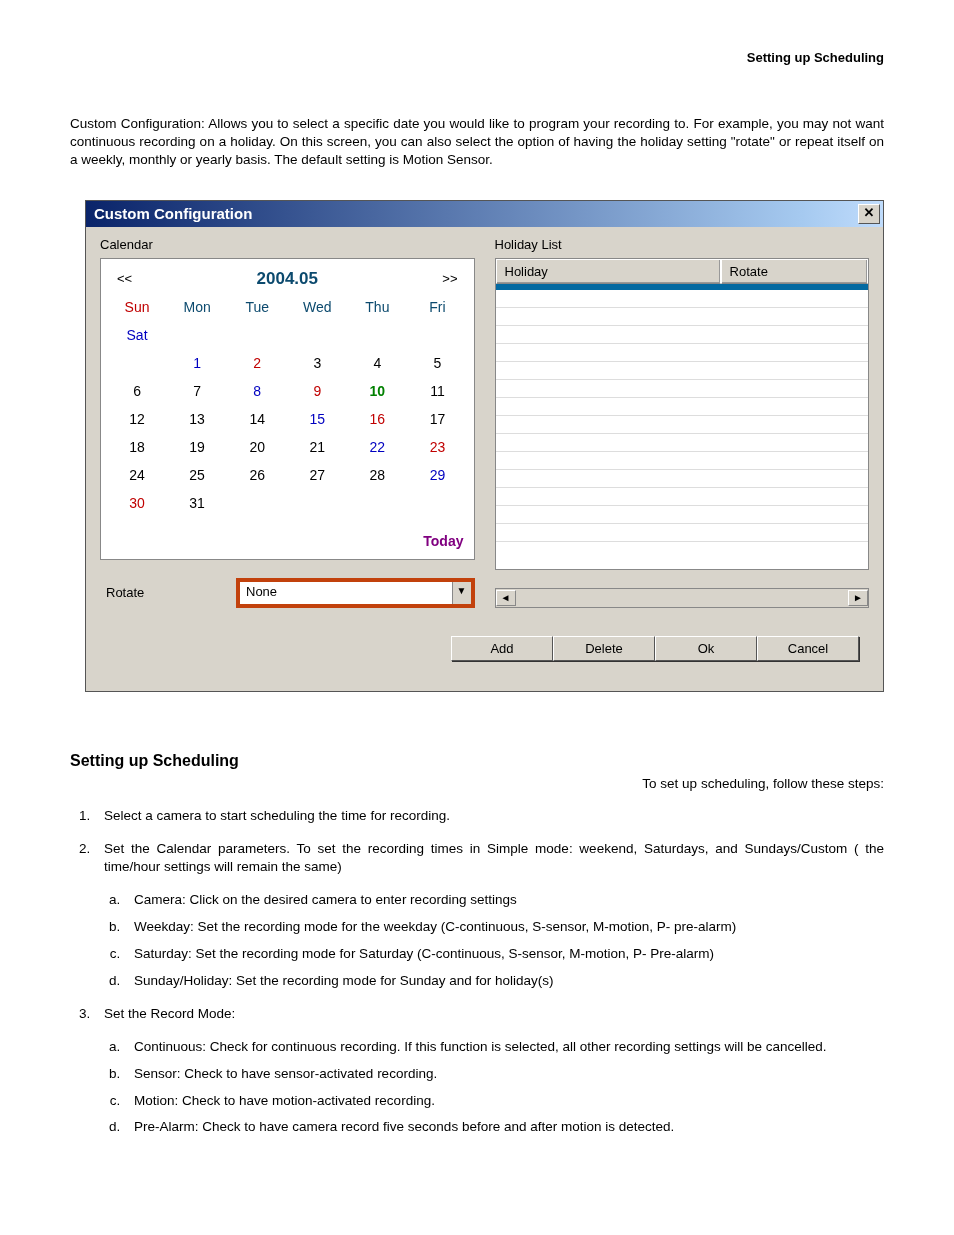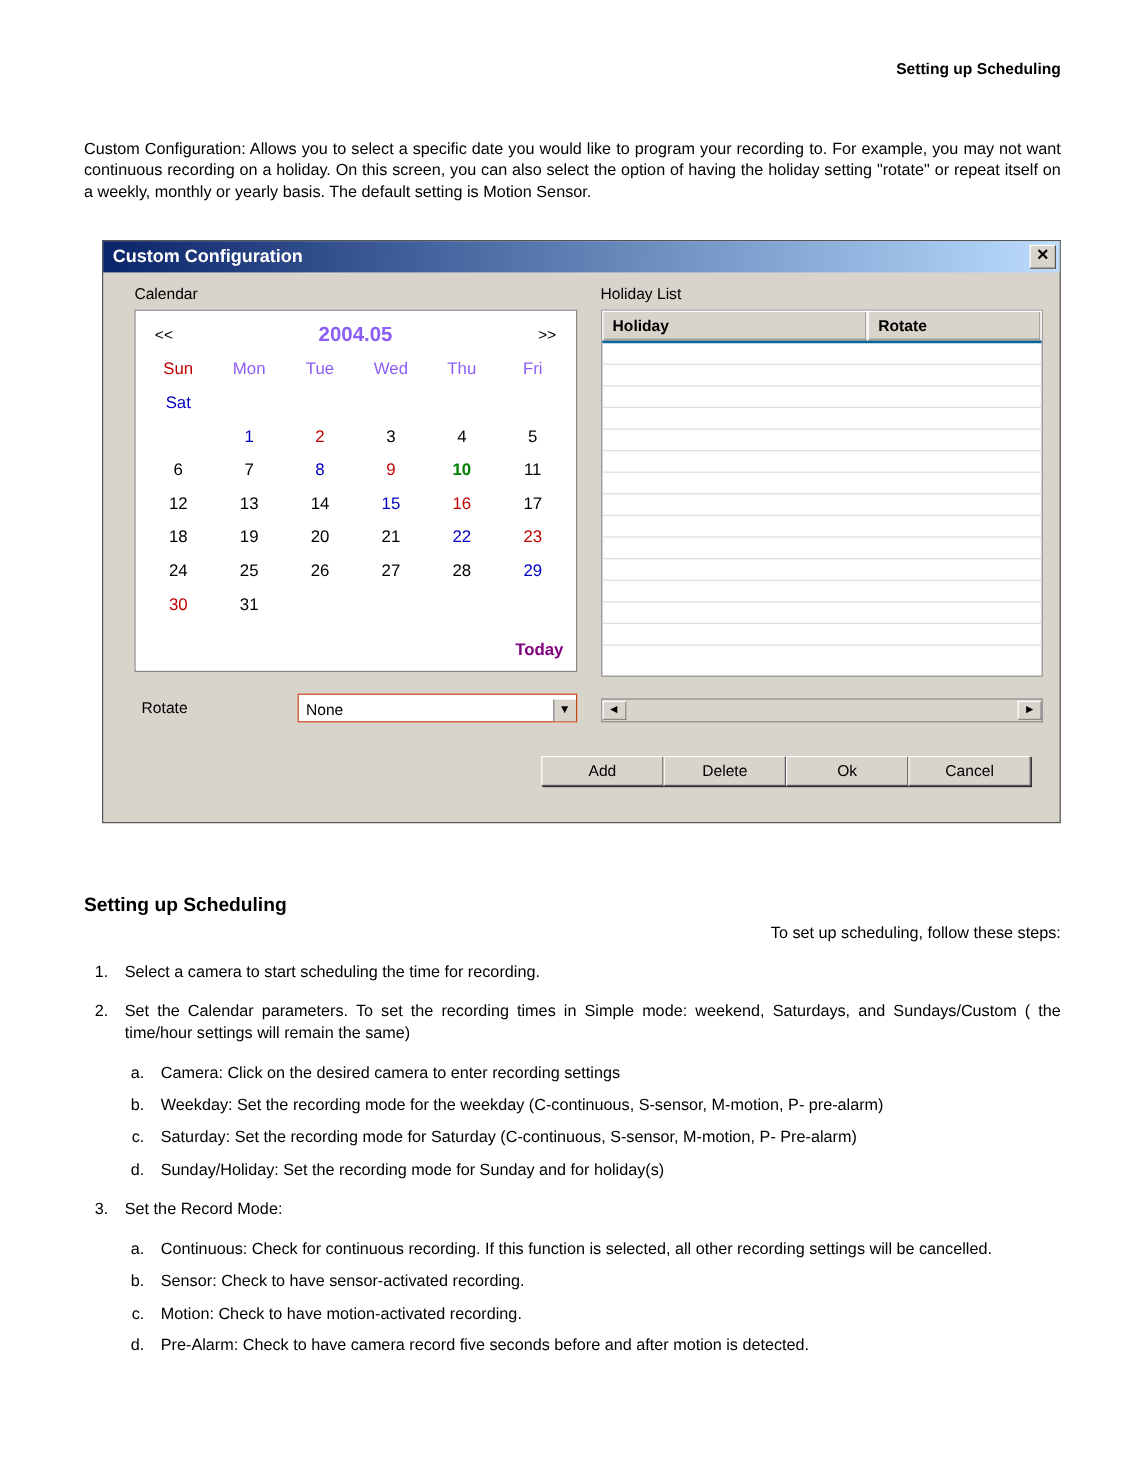--- a/index.html
+++ b/index.html
@@ -47,21 +47,21 @@
     border-right-color: #555;
     border-bottom-color: #555;
     color: #000;
     font-weight: bold;
     font-size: 13px;
     text-align: center;
     line-height: 16px;
     font-family: Arial;
   }
   .dlg-body {
-    padding: 10px 14px 30px 26px;
+    padding: 10px 14px 30px 14px;
     font-family: Tahoma, Arial, sans-serif;
     font-size: 13px;
     color: #000;
   }
   .columns {
     display: flex;
     gap: 20px;
   }
   .col {
     flex: 1;
@@ -84,34 +84,34 @@
     padding: 6px 6px 4px 6px;
   }
   .navbtn {
     font-size: 13px;
     color: #000;
     padding: 0 8px;
     cursor: pointer;
   }
   .cal-title {
     font-weight: bold;
-    color: #8b5cf6;
+    color: #0c4a6e;
     font-size: 17px;
   }
   .cal-grid {
     display: grid;
     grid-template-columns: repeat(6, 1fr);
     row-gap: 12px;
     padding: 6px 4px 10px 4px;
     font-size: 14px;
   }
   .cal-grid > div {
     text-align: center;
   }
-  .dow { color: #8b5cf6; }
+  .dow { color: #0c4a6e; }
   .dow.sun { color: #c00000; }
   .dow.sat { color: #0000c0; }
   .day.sun { color: #c00000; }
   .day.sat { color: #0000c0; }
   .day.today { color: #008000; font-weight: bold; }
   .today-link {
     text-align: right;
     color: #800080;
     font-weight: bold;
     padding: 0 8px 6px 0;
@@ -120,24 +120,23 @@
   .rotate-row {
     display: flex;
     align-items: center;
     margin-top: 18px;
     gap: 20px;
   }
   .rotate-row .lbl { width: 110px; padding-left: 6px; }
   .selectbox {
     flex: 1;
     display: flex;
-    border: 1px solid #c2410c;
+    border: 4px solid #c2410c;
     background: #fff;
     height: 22px;
-    align-items: flex-end;
   }
   .selectbox .val { flex: 1; padding: 2px 6px; }
   .dd-arrow {
     width: 18px;
     border-left: 1px solid #888;
     background: #d8d4cb;
     text-align: center;
     line-height: 18px;
     font-size: 10px;
   }
@@ -145,22 +144,21 @@
     border: 1px solid #888;
     background: #fff;
     flex: 1;
     display: flex;
     flex-direction: column;
     min-height: 290px;
   }
   .list-head {
     display: flex;
     background: #d8d4cb;
-    border-bottom: 2px solid #0369a1;
-    font-weight: bold;
+    border-bottom: 6px solid #0369a1;
   }
   .list-head > div {
     padding: 4px 8px;
     border-right: 1px solid #fff;
     border-bottom: 1px solid #888;
     border-top: 1px solid #fff;
     border-left: 1px solid #fff;
     box-shadow: inset -1px -1px 0 #999;
   }
   .col-holiday { flex: 1.6; }

